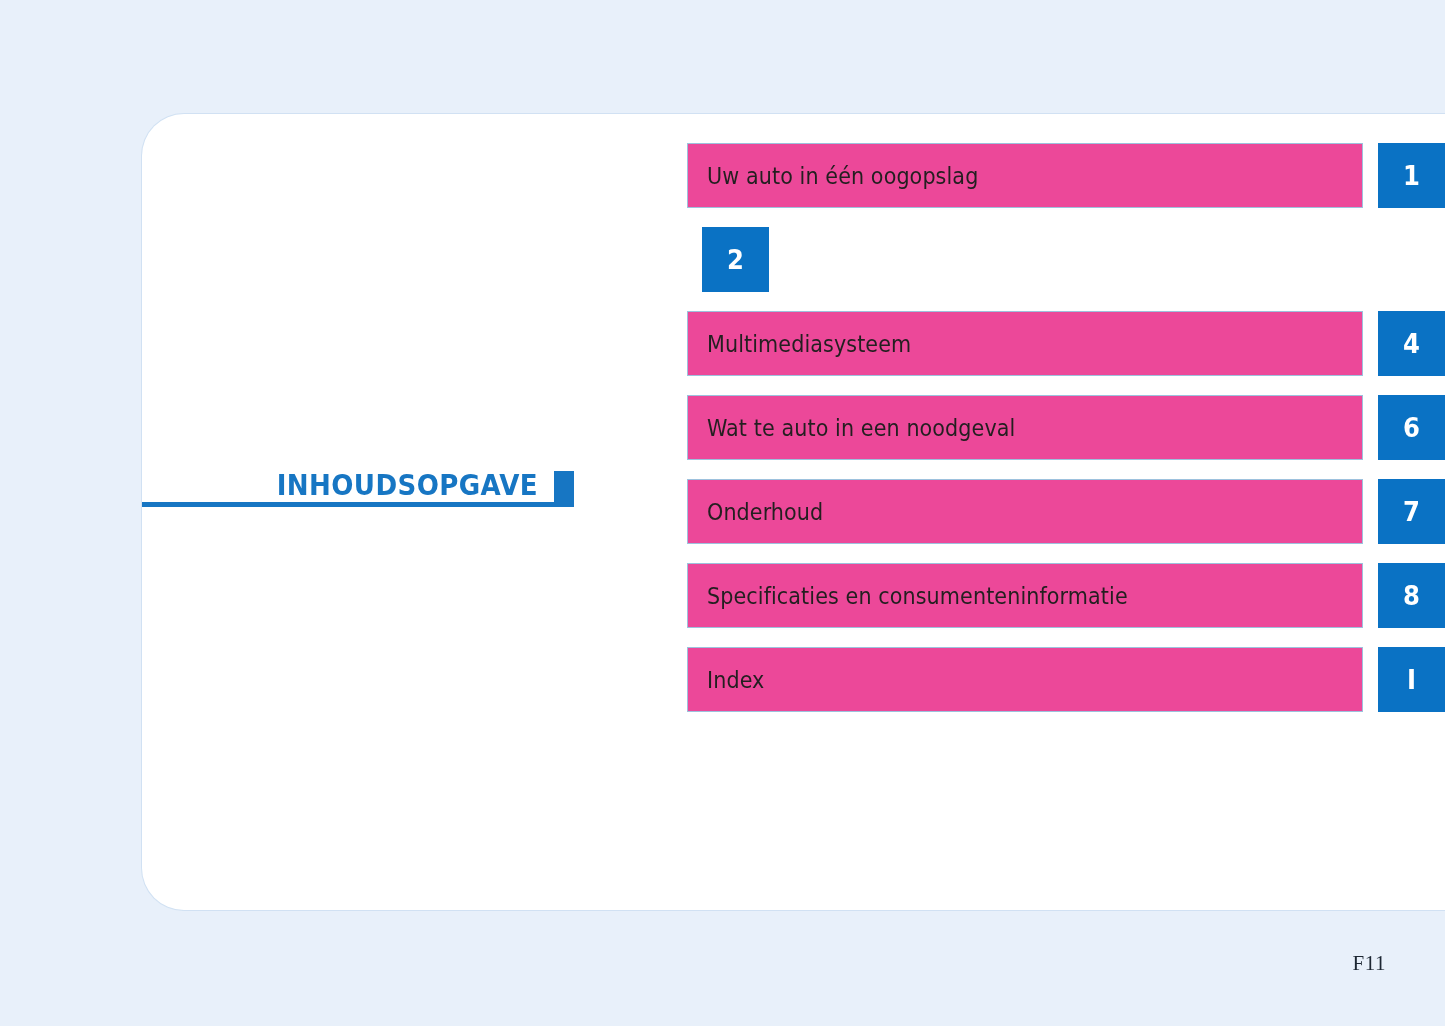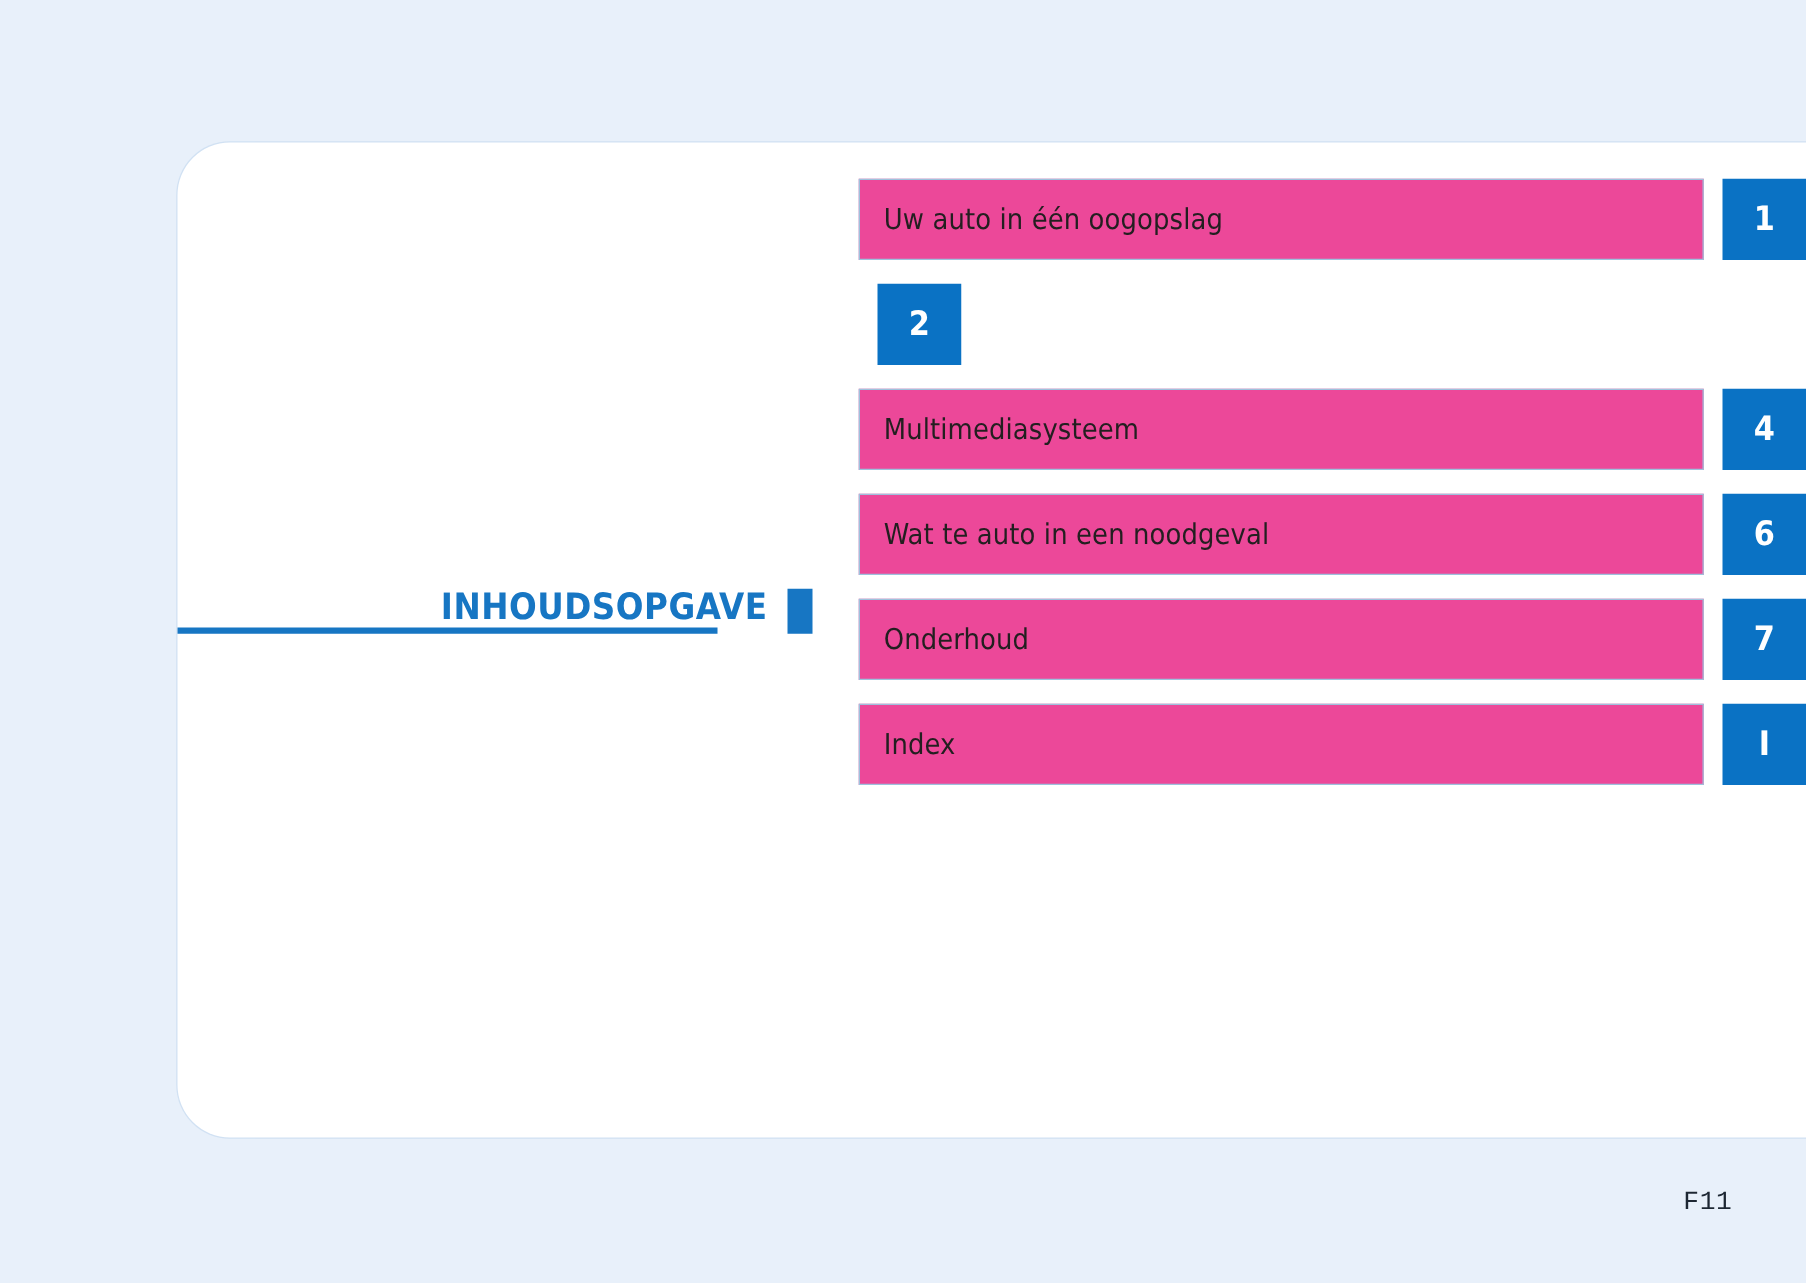--- a/index.html
+++ b/index.html
@@ -32,21 +32,21 @@
     background: #ffffff;
     border-radius: 42px 0 0 42px;
     box-shadow: 0 0 0 1px rgba(190, 214, 236, 0.55);
   }
 
   
   #toc-title-block {
     position: absolute;
     left: 142px;
     top: 466px;
-    width: 508px;
+    width: 432px;
     height: 48px;
   }
   #toc-title {
     position: absolute;
     right: 36px;
     bottom: 12px;
     font-family: "DejaVu Sans Condensed", "Liberation Sans Narrow", "Liberation Sans", sans-serif;
     font-size: 29px;
     font-weight: 700;
     letter-spacing: 0.4px;
@@ -118,21 +118,21 @@
     font-weight: 700;
     color: #ffffff;
     line-height: 1;
   }
 
   
   #page-folio {
     position: absolute;
     right: 59px;
     top: 951px;
-    font-family: Liberation Mono, monospace;
+    font-family: Liberation Serif, serif;
     font-size: 21px;
     font-weight: 400;
     color: #1d2733;
     letter-spacing: 0.5px;
   }
 </style>
 </head>
 <body>
 
 <div id="page">
@@ -178,20 +178,28 @@
       <div class="toc-row">
         <div class="toc-item">
           <span class="toc-item-label">Onderhoud</span>
         </div>
         <div class="toc-tab">
           <span class="toc-tab-number">7</span>
         </div>
       </div>
       <div class="toc-row">
         <div class="toc-item">
+          <span class="toc-item-label">Specificaties en consumenteninformatie</span>
+        </div>
+        <div class="toc-tab">
+          <span class="toc-tab-number">8</span>
+        </div>
+      </div>
+      <div class="toc-row">
+        <div class="toc-item">
           <span class="toc-item-label">Index</span>
         </div>
         <div class="toc-tab">
           <span class="toc-tab-number">I</span>
         </div>
       </div>
     </div>
 
   <div id="page-folio">F11</div>
 

